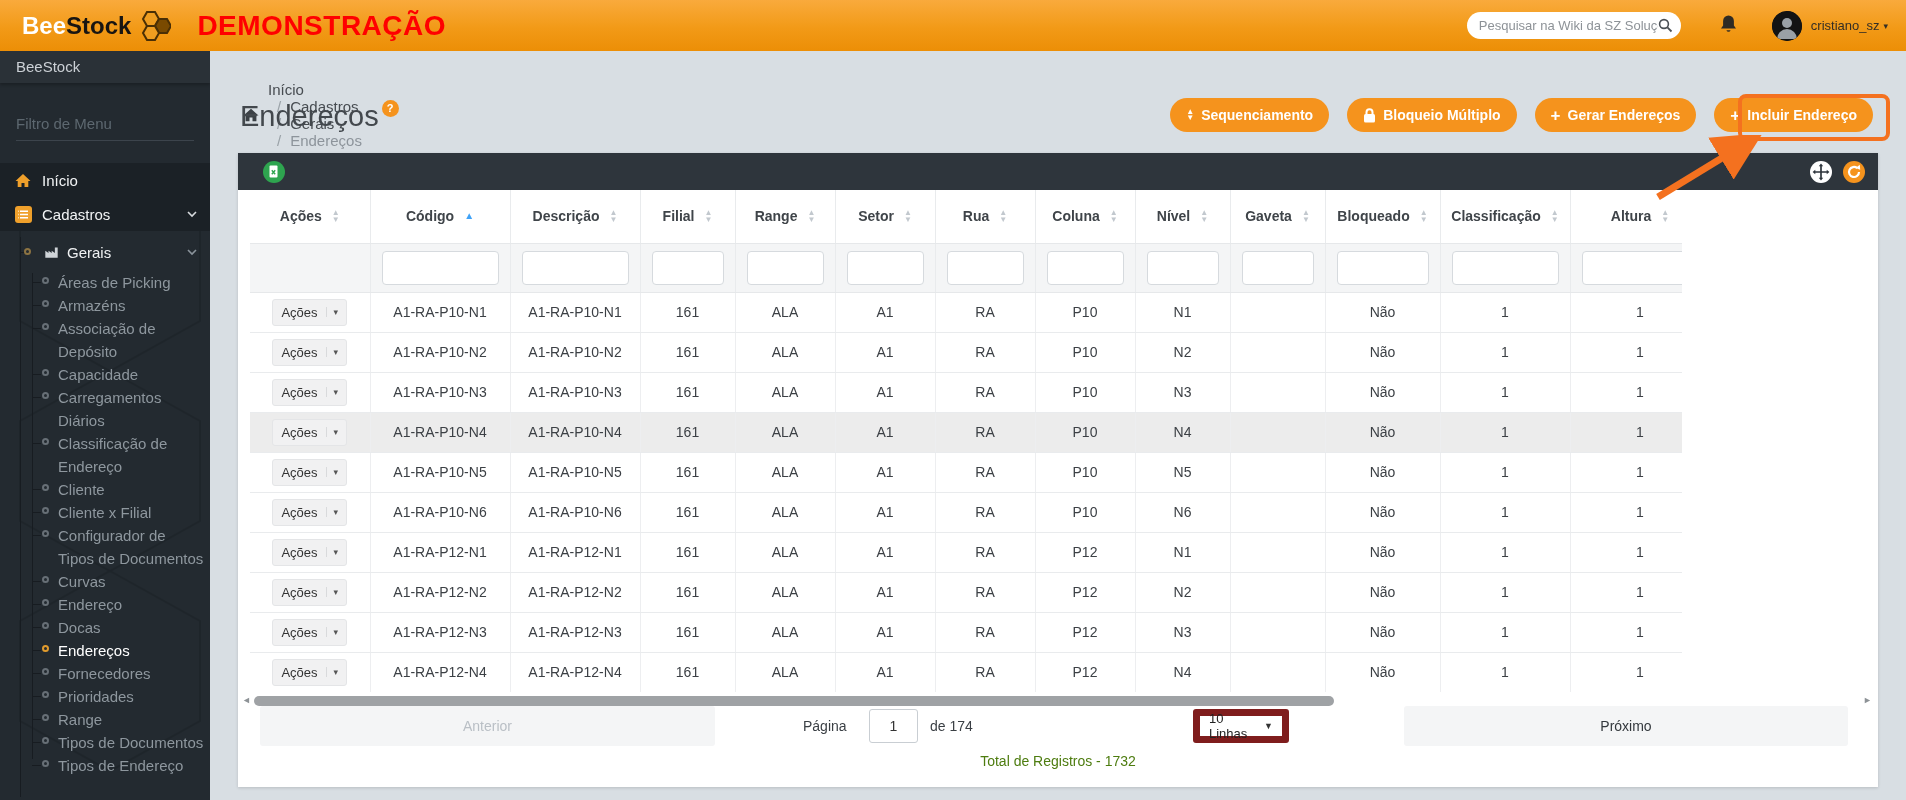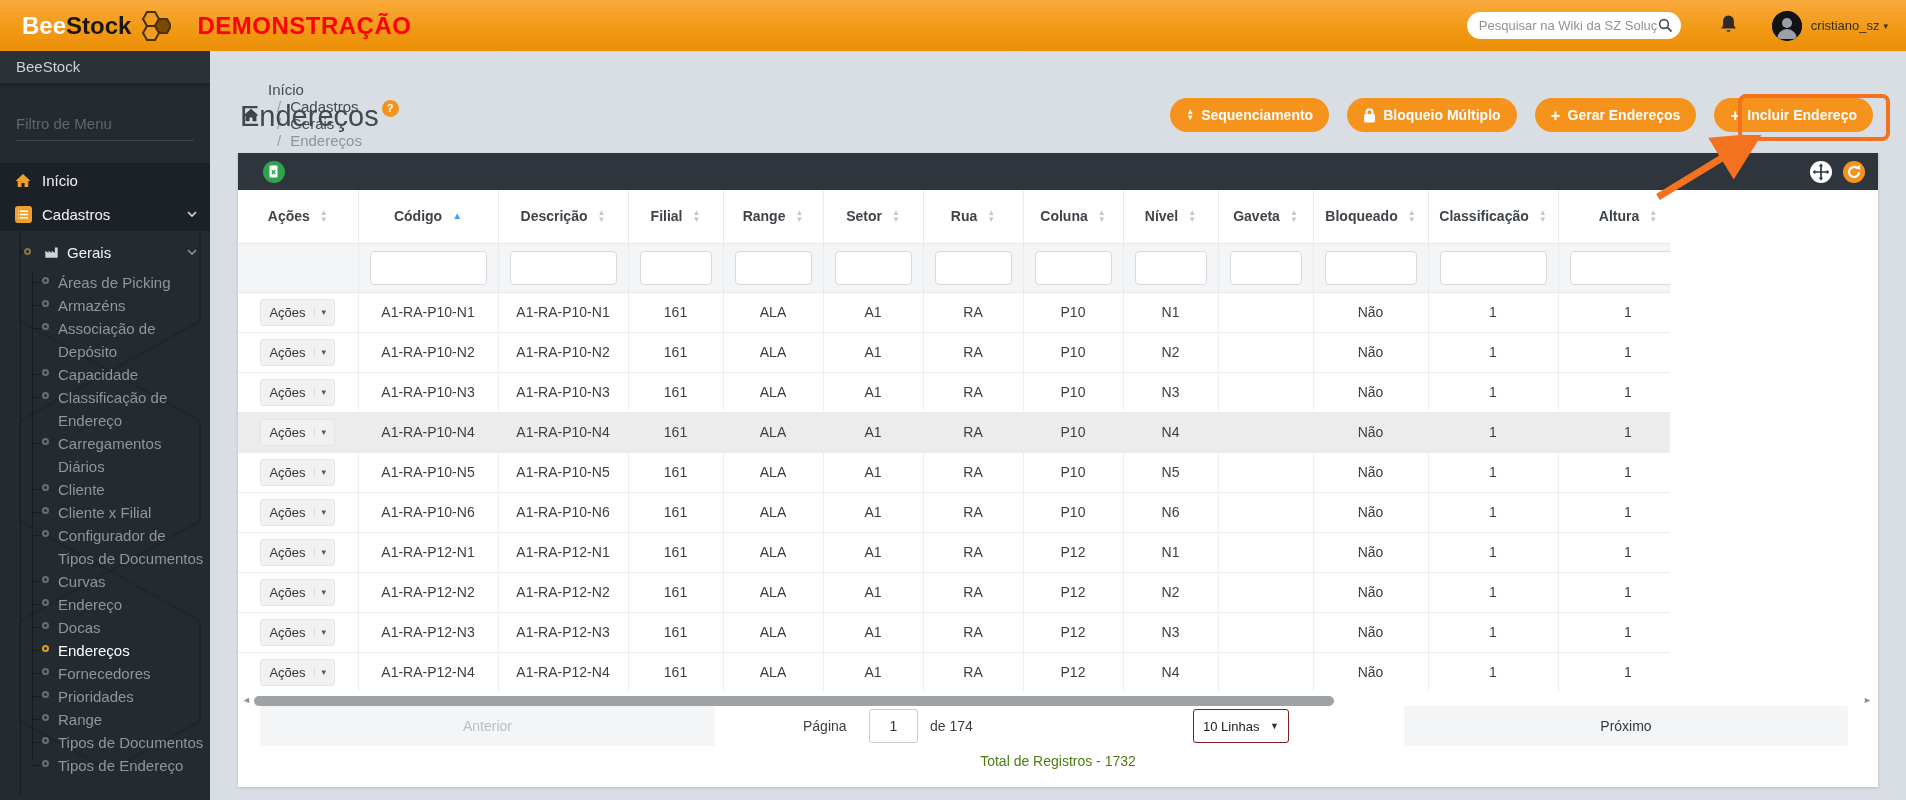--- a/index.html
+++ b/index.html
@@ -7,21 +7,21 @@
     font-family:"Liberation Sans","DejaVu Sans",sans-serif; background:#d8dee3; }
 
   
   .navbar { position:absolute; left:0; top:0; width:1906px; height:51px;
     background:linear-gradient(180deg,#f9aa3c 0%,#f29a17 55%,#ec8e06 100%);
     display:flex; align-items:center; z-index:30; }
   .nav-left { display:flex; align-items:center; padding-left:22px; }
   .brand { font-size:24px; font-weight:700; letter-spacing:0; }
   .brand .b1 { color:#ffffff; } .brand .b2 { color:#181512; }
   .honeycomb { margin-left:6px; }
-  .env-label { margin-left:26px; color:#ff0000; font-weight:700; font-size:24px; letter-spacing:.5px; }
+  .env-label { margin-left:26px; color:#ff0000; font-weight:700; font-size:28px; letter-spacing:.5px; }
   .nav-right { margin-left:auto; display:flex; align-items:center; padding-right:18px; }
   .wiki-search { width:214px; height:27px; background:#fff; border-radius:14px;
     display:flex; align-items:center; padding:0 8px 0 12px; }
   .wiki-search input { border:none; outline:none; flex:1; font-size:13px; color:#555;
     font-family:inherit; background:transparent; min-width:0; }
   .wiki-search input::placeholder { color:#8d9297; }
   .bell-wrap { margin-left:38px; }
   .avatar { width:30px; height:30px; border-radius:50%; margin-left:34px; overflow:hidden; background:#141414; }
   .user-name { margin-left:9px; font-size:13px; color:#332e26; }
   .user-caret { font-size:9px; color:#332e26; margin-left:4px; }
@@ -87,21 +87,21 @@
   .annot-arrow { position:absolute; left:1432px; top:84px; z-index:5; }
 
   
   .panel { position:absolute; left:28px; top:102px; width:1640px; height:634px;
     background:#fff; box-shadow:0 1px 3px rgba(0,0,0,.15); }
   .panel-toolbar { display:flex; align-items:center; height:37px; background:#2e353c;
     padding:0 12px 0 24px; }
   .tb-right { margin-left:auto; display:flex; align-items:center; gap:9px; }
   .round-ico { width:24px; height:24px; display:flex; cursor:pointer; }
 
-  .tbl-wrap { position:absolute; left:0; top:37px; width:1432px; height:502px; overflow:hidden; }
+  .tbl-wrap { position:absolute; left:12px; top:37px; width:1432px; height:502px; overflow:hidden; }
   table { width:1690px; table-layout:fixed; border-collapse:collapse; }
   th, td { text-align:center; vertical-align:middle; }
   .th-row th { height:53px; font-size:14px; font-weight:700; color:#3f4449;
     border-right:1px solid #e9ebed; border-bottom:1px solid #e6e8ea; cursor:pointer; background:#fff; }
   .th-row th:last-child { text-align:left; padding-left:18px; }
   .th-row th:last-child .carets { display:none; }
   .th-inner { display:inline-flex; align-items:center; gap:10px; }
   .carets { display:inline-flex; flex-direction:column; }
   .carets i { font-style:normal; font-size:8px; line-height:7px; color:#c2c8ce; }
   th.sorted .carets .cu { color:#3fa2f7; font-size:10px; line-height:10px; }
@@ -129,21 +129,21 @@
   .pg-btn { position:absolute; top:0; height:40px; border:none; border-radius:3px;
     background:#f4f5f6; font-family:inherit; font-size:14px; cursor:pointer; }
   .pg-prev { left:22px; width:455px; color:#b9bfc5; }
   .pg-next { left:1166px; width:444px; color:#33383d; }
   .pg-label { position:absolute; left:565px; top:0; line-height:40px; color:#3a3f44; }
   .pg-input { position:absolute; left:631px; top:3px; width:49px; height:34px;
     border:1px solid #c9ced3; border-radius:3px; text-align:center; font-family:inherit;
     font-size:14px; color:#333; outline:none; }
   .pg-of { position:absolute; left:692px; top:0; line-height:40px; color:#3a3f44; }
   .pg-select { position:absolute; left:955px; top:3px; width:96px; height:34px;
-    border:1px solid #7f1d1d; border-radius:3px; background:#fff; display:flex;
+    border:7px solid #7f1d1d; border-radius:3px; background:#fff; display:flex;
     align-items:center; justify-content:space-between; padding:0 9px; font-size:13px;
     color:#222; cursor:pointer; }
   .pg-select .sel-caret { font-size:9px; color:#333; }
   .total-line { position:absolute; left:0; top:600px; width:1640px; text-align:center;
     font-size:14px; color:#4d7c0f; }
 </style>
 </head>
 <body>
 
 <div class="navbar">
@@ -235,22 +235,22 @@
               <polyline points="2,3 6,7 10,3" fill="none" stroke="#8a939b" stroke-width="1.6"></polyline>
             </svg>
         </span>
       </div>
       <ul class="sb-sub">
 
       <li><span class="bullet"></span><span class="sub-label">Áreas de Picking</span></li>
           <li><span class="bullet"></span><span class="sub-label">Armazéns</span></li>
           <li><span class="bullet"></span><span class="sub-label">Associação de Depósito</span></li>
           <li><span class="bullet"></span><span class="sub-label">Capacidade</span></li>
+          <li><span class="bullet"></span><span class="sub-label">Carregamentos Diários</span></li>
           <li><span class="bullet"></span><span class="sub-label">Classificação de Endereço</span></li>
-          <li><span class="bullet"></span><span class="sub-label">Carregamentos Diários</span></li>
           <li><span class="bullet"></span><span class="sub-label">Cliente</span></li>
           <li><span class="bullet"></span><span class="sub-label">Cliente x Filial</span></li>
           <li><span class="bullet"></span><span class="sub-label">Configurador de Tipos de Documentos</span></li>
           <li><span class="bullet"></span><span class="sub-label">Curvas</span></li>
           <li><span class="bullet"></span><span class="sub-label">Endereço</span></li>
           <li><span class="bullet"></span><span class="sub-label">Docas</span></li>
           <li class="active"><span class="bullet"></span><span class="sub-label">Endereços</span></li>
           <li><span class="bullet"></span><span class="sub-label">Fornecedores</span></li>
           <li><span class="bullet"></span><span class="sub-label">Prioridades</span></li>
           <li><span class="bullet"></span><span class="sub-label">Range</span></li>

